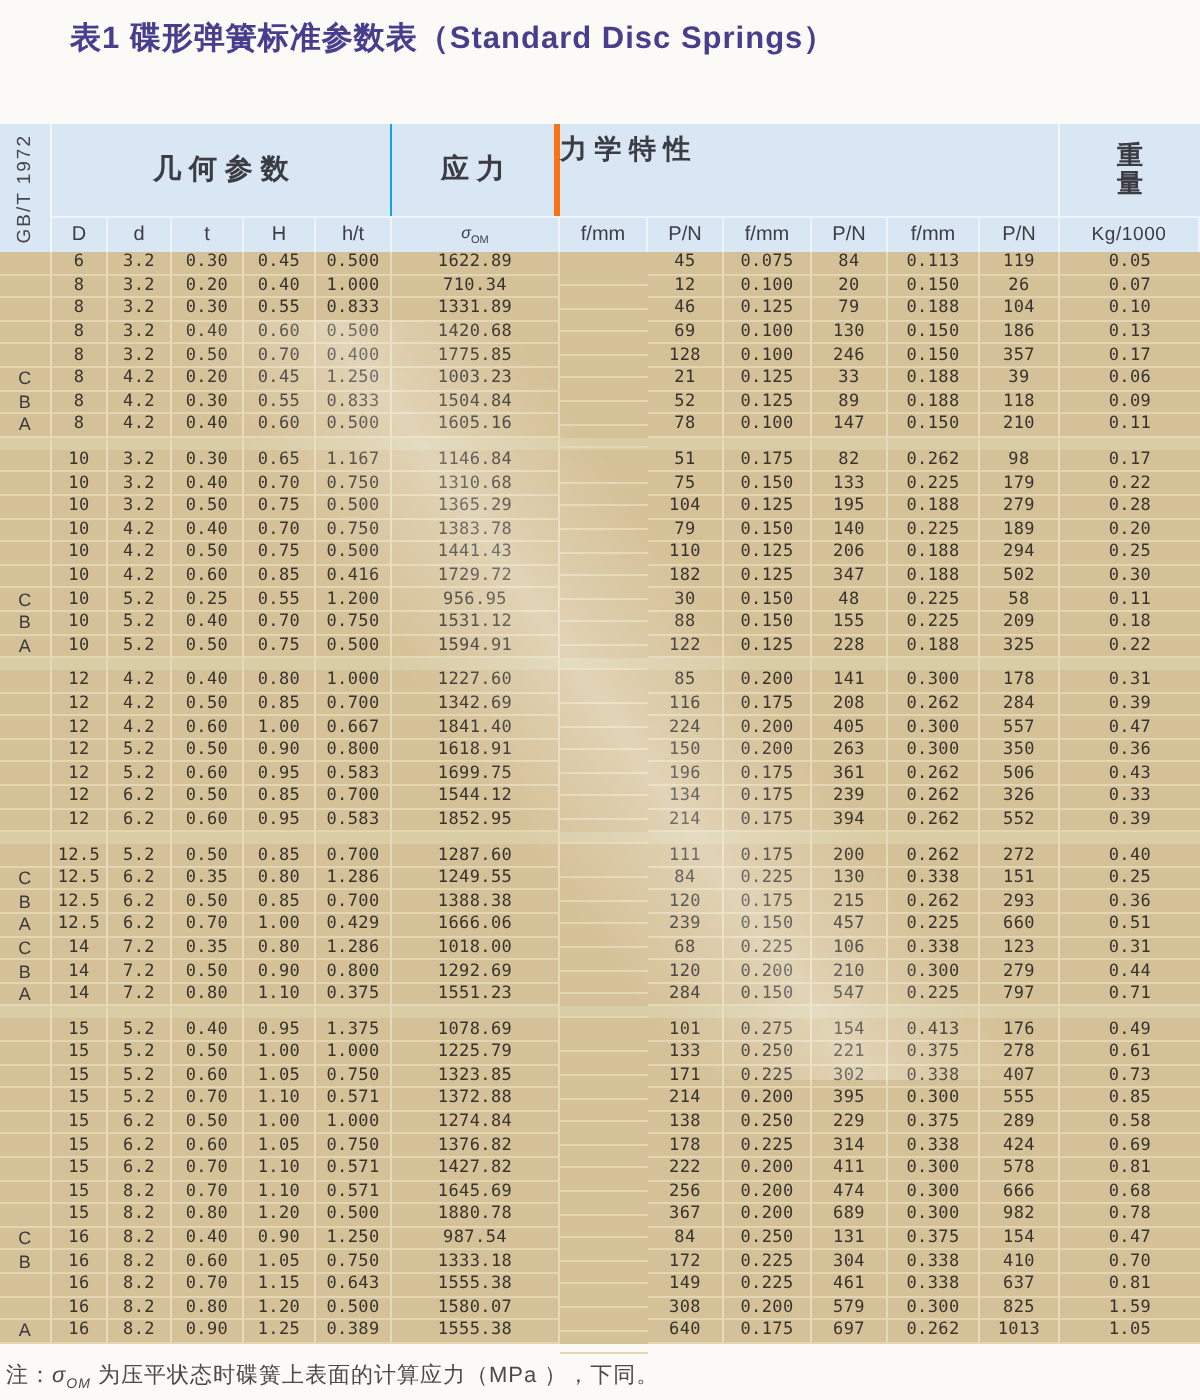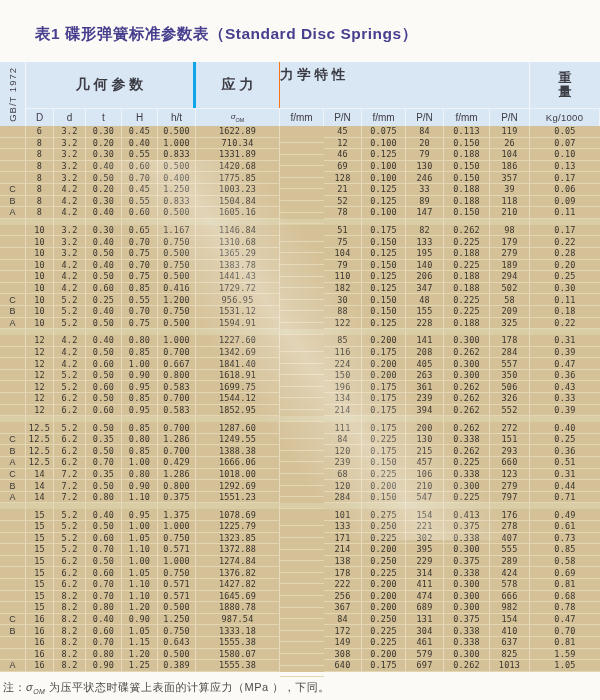--- a/index.html
+++ b/index.html
@@ -1,37 +1,37 @@
 <!DOCTYPE html>
 <html><head>
 <meta charset="utf-8">
 <style>
   * { margin:0; padding:0; box-sizing:border-box; }
   html,body { width:600px; height:700px; }
   body { background:#fbfaf7; font-family:"Liberation Sans", sans-serif; overflow:hidden; position:relative; }
 
   .page { width:600px; height:700px; position:relative; }
 
-  .title { position:absolute; top:24px; left:35px; font-size:15.5px; font-weight:bold;
+  .title { position:absolute; top:9px; left:35px; font-size:15.5px; font-weight:bold;
            color:#473e8d; letter-spacing:0.5px; white-space:nowrap; }
 
   .table { position:absolute; top:62px; left:0; width:600px; }
 
   
   .thead { display:flex; background:#d9e6f4; color:#3c3c44; }
   .h-gb { width:26px; height:64px; display:flex; align-items:center; justify-content:center;
           border-right:1px solid #f3f7fb; }
   .h-gb span { writing-mode:vertical-rl; transform:rotate(180deg); font-size:9.5px;
                letter-spacing:1px; color:#45454d; }
   .h-right { width:574px; display:flex; flex-direction:column; }
   .band1 { height:46px; display:flex; }
   .h-geo { width:170px; display:flex; align-items:center; justify-content:center;
-           font-size:14px; font-weight:bold; border-right:3px solid #0ea5e9; }
+           font-size:14px; font-weight:bold; border-right:1px solid #0ea5e9; }
   .h-stress { width:84px; display:flex; align-items:center; justify-content:center;
-              font-size:14px; font-weight:bold; border-right:1px solid #f97316; }
+              font-size:14px; font-weight:bold; border-right:3px solid #f97316; }
   .h-mech { width:250px; display:flex; flex-direction:row; border-right:1px solid #f3f7fb; }
   .mech-title { height:25px; display:flex; align-items:center; justify-content:center;
                 font-size:13.5px; font-weight:bold; }
   .mech-subs { height:21px; display:flex; }
   .mech-sub { display:flex; align-items:center; justify-content:center; font-size:10.5px; }
   .ms-0 { width:82px; } .ms-1 { width:82px; } .ms-2 { width:86px; }
   .h-weight { width:70px; display:flex; flex-direction:column; align-items:center;
               justify-content:center; font-size:13px; font-weight:bold; line-height:14px; }
   .band2 { height:18px; display:flex; font-size:10px; }
   .band2 .hc { display:flex; align-items:center; justify-content:center;

